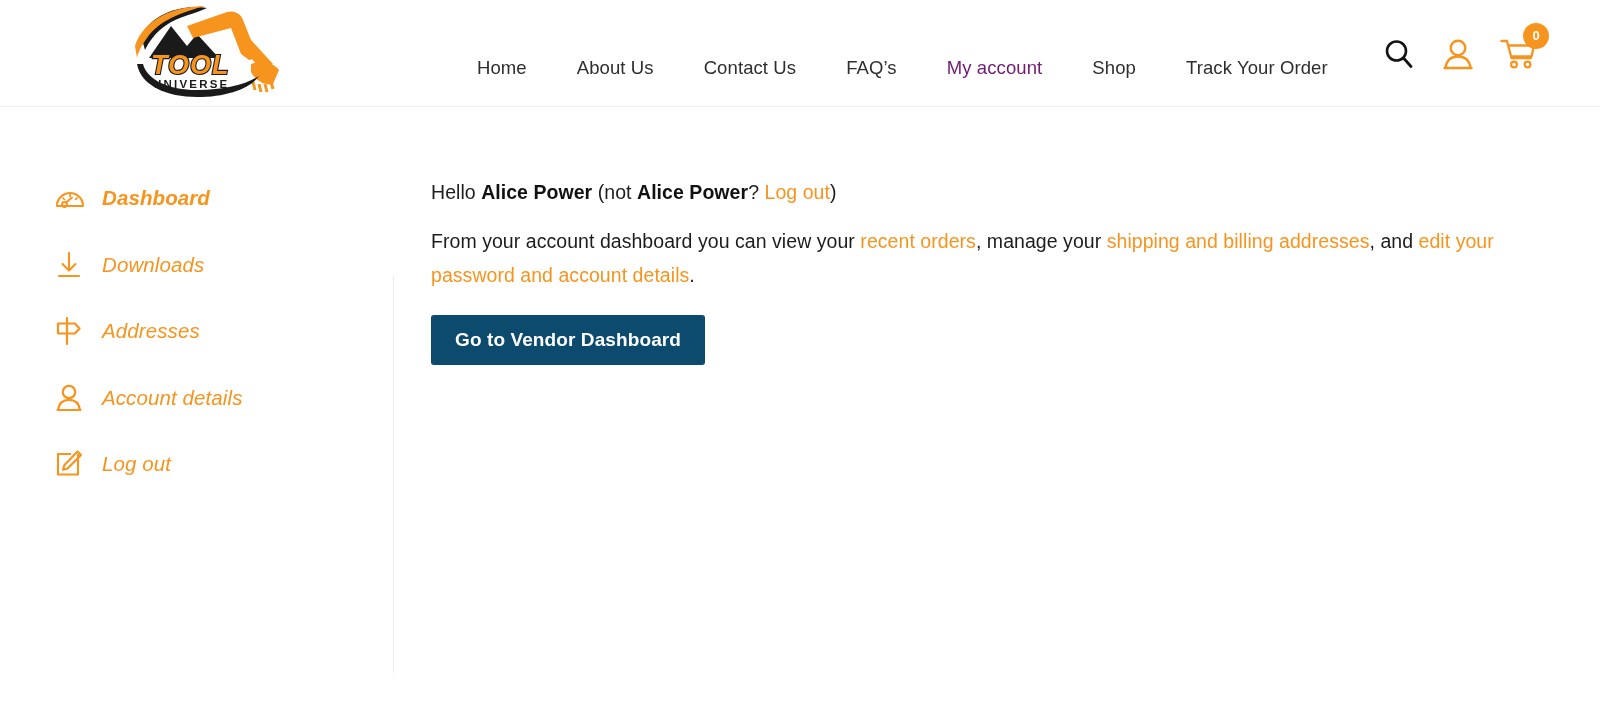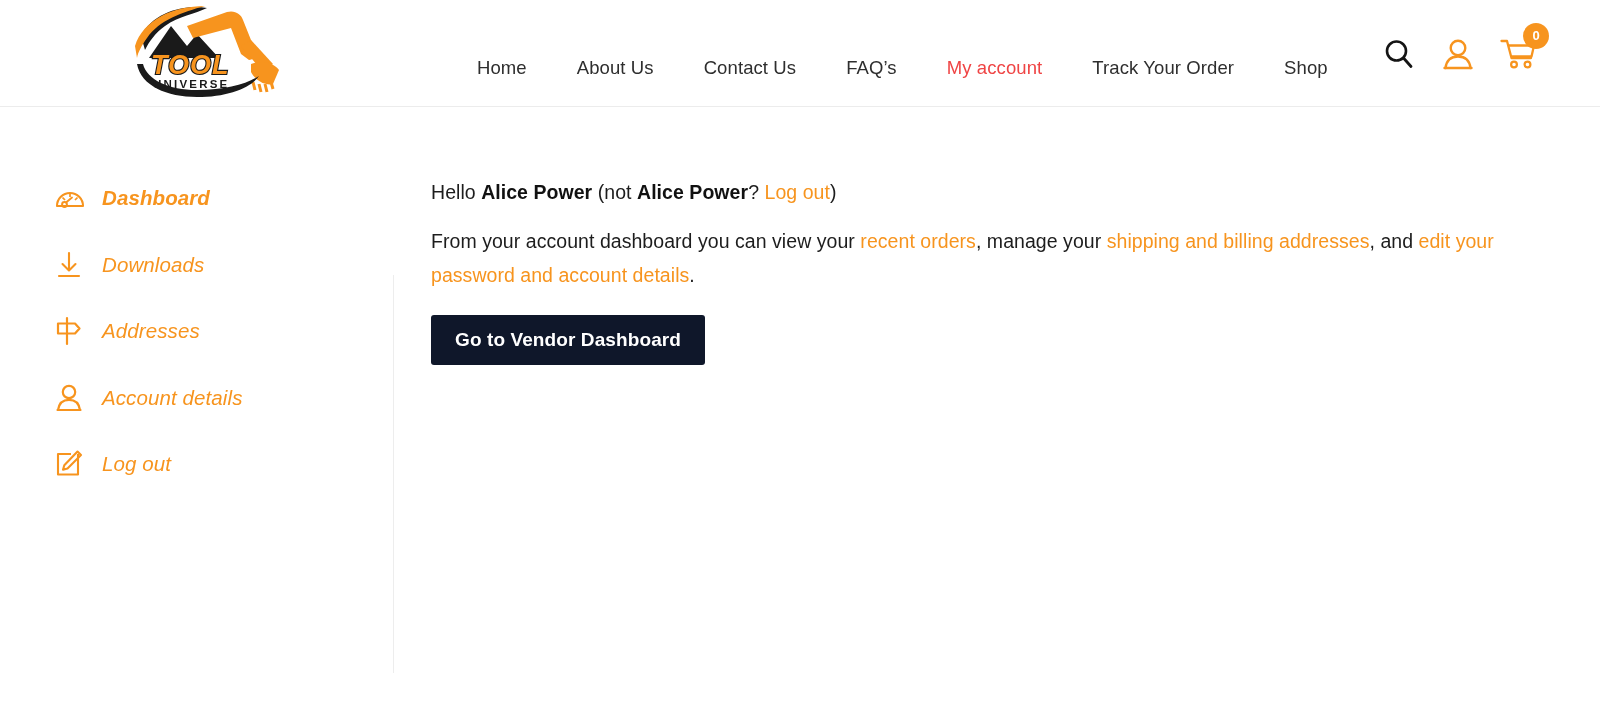--- a/index.html
+++ b/index.html
@@ -38,21 +38,21 @@
   }
   .nav-item {
     font-size:18.5px;
     color:#2e2e2e;
     letter-spacing:0.1px;
     padding:0 25px;
     white-space:nowrap;
     cursor:pointer;
     line-height:107px;
   }
-  .nav-item.active { color:#ef4444; }
+  .nav-item.active { color:#701a75; }
 
   .header-icons {
     position:absolute;
     right:62px; top:0;
     height:107px;
     display:flex;
     align-items:center;
     gap:26px;
   }
   .hicon { display:flex; align-items:center; cursor:pointer; }
@@ -125,21 +125,21 @@
     letter-spacing:0.05px;
     max-width:1090px;
   }
   .para.second { margin-top:14px; }
   .para b { font-weight:700; color:#111111; }
   .lnk { color:#f7941e; cursor:pointer; }
 
   .vendor-btn {
     display:inline-block;
     margin-top:22px;
-    background:#0f172a;
+    background:#0c4a6e;
     color:#ffffff;
     font-size:19px;
     font-weight:600;
     letter-spacing:0.1px;
     padding:14px 24px 15px 24px;
     border:none;
     border-radius:3px;
     cursor:pointer;
     line-height:1.15;
     font-family:"Liberation Sans", sans-serif;
@@ -174,22 +174,22 @@
       </g>
     </svg>
   </div>
 
   <nav class="main-nav">
     <a class="nav-item">Home</a>
     <a class="nav-item">About Us</a>
     <a class="nav-item">Contact Us</a>
     <a class="nav-item">FAQ’s</a>
     <a class="nav-item active">My account</a>
+    <a class="nav-item">Shop</a>
     <a class="nav-item">Track Your Order</a>
-    <a class="nav-item">Shop</a>
   </nav>
 
   <div class="header-icons">
 
     <span class="hicon">
       <svg width="34" height="34" viewBox="0 0 34 34">
         <circle cx="14.5" cy="14" r="9.5" fill="none" stroke="#141414" stroke-width="2.6"></circle>
         <line x1="21.5" y1="21" x2="29" y2="29.5" stroke="#141414" stroke-width="2.8" stroke-linecap="round"></line>
       </svg>
     </span>

